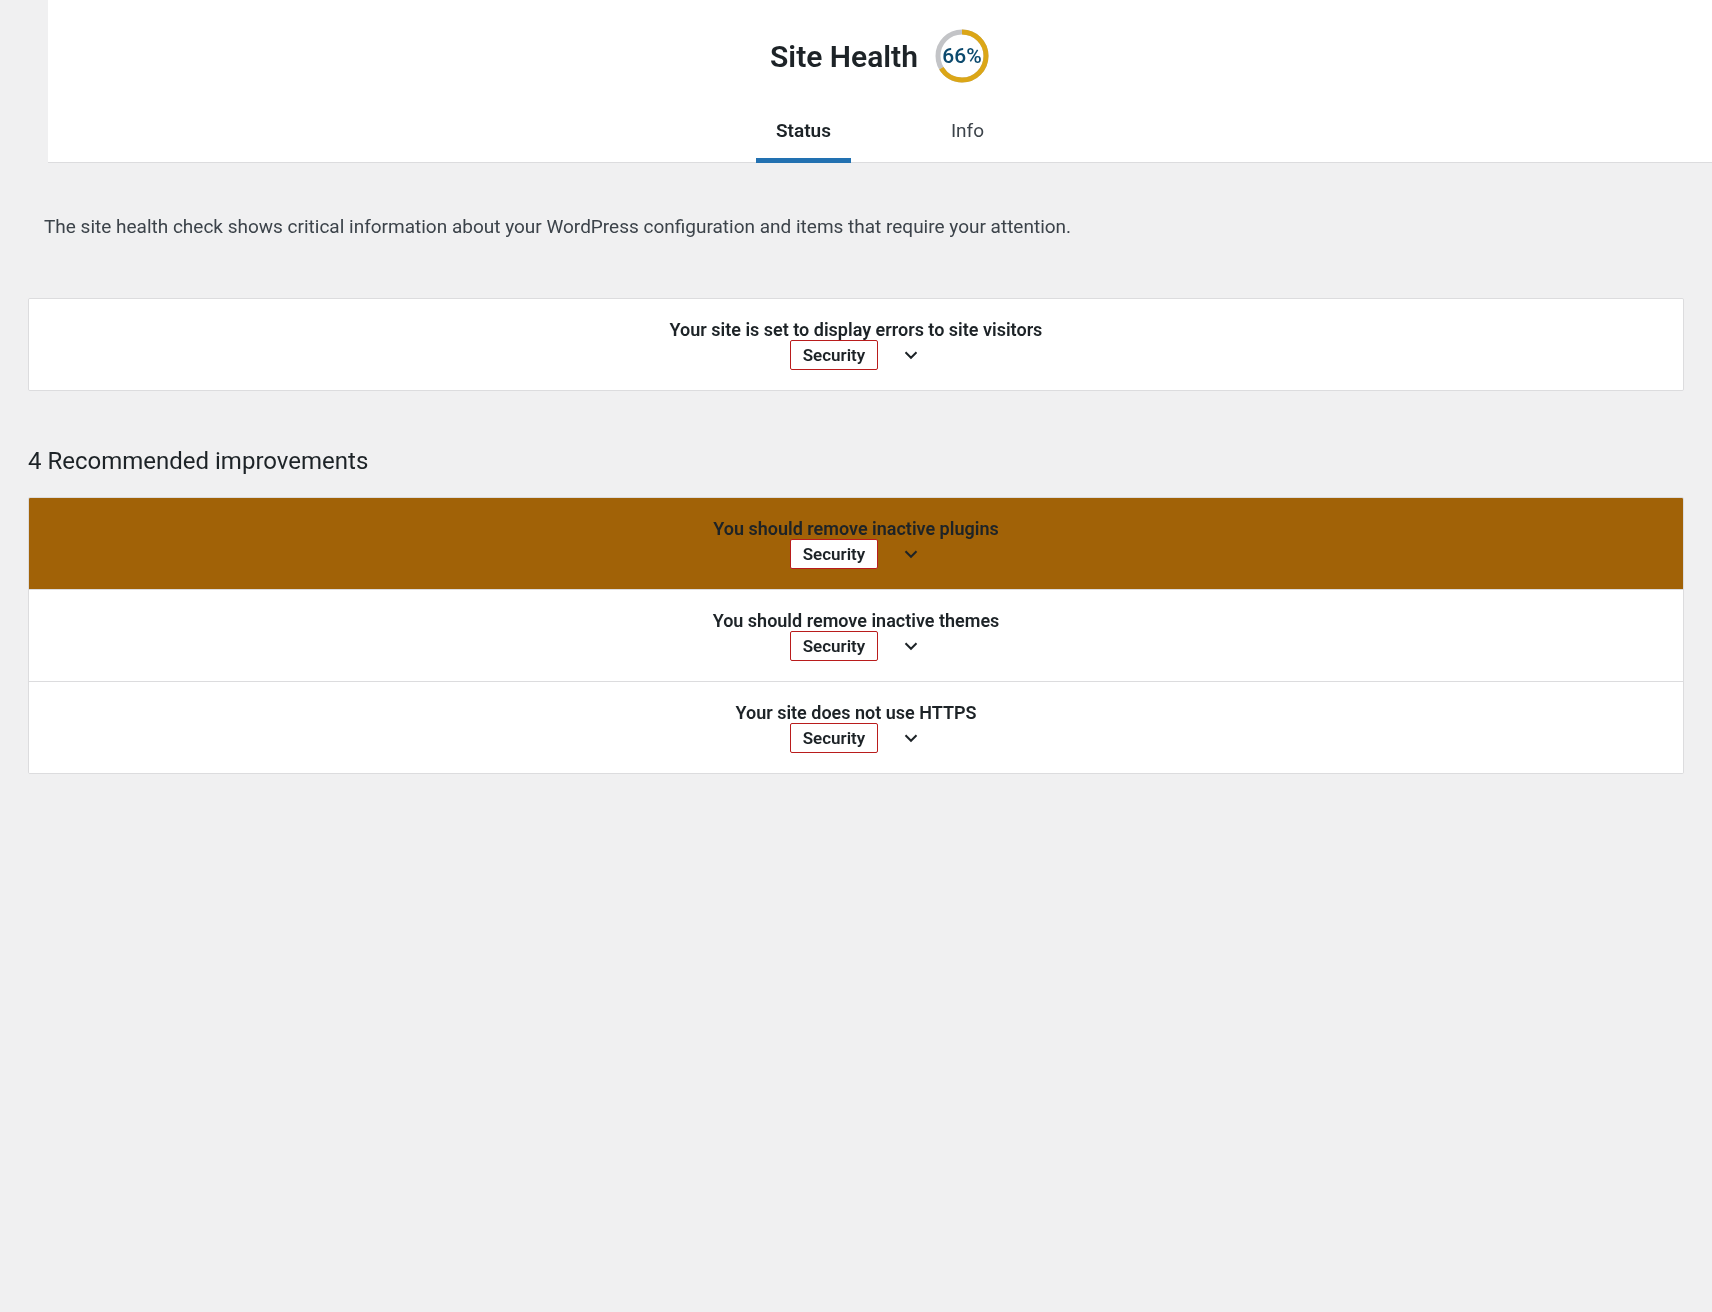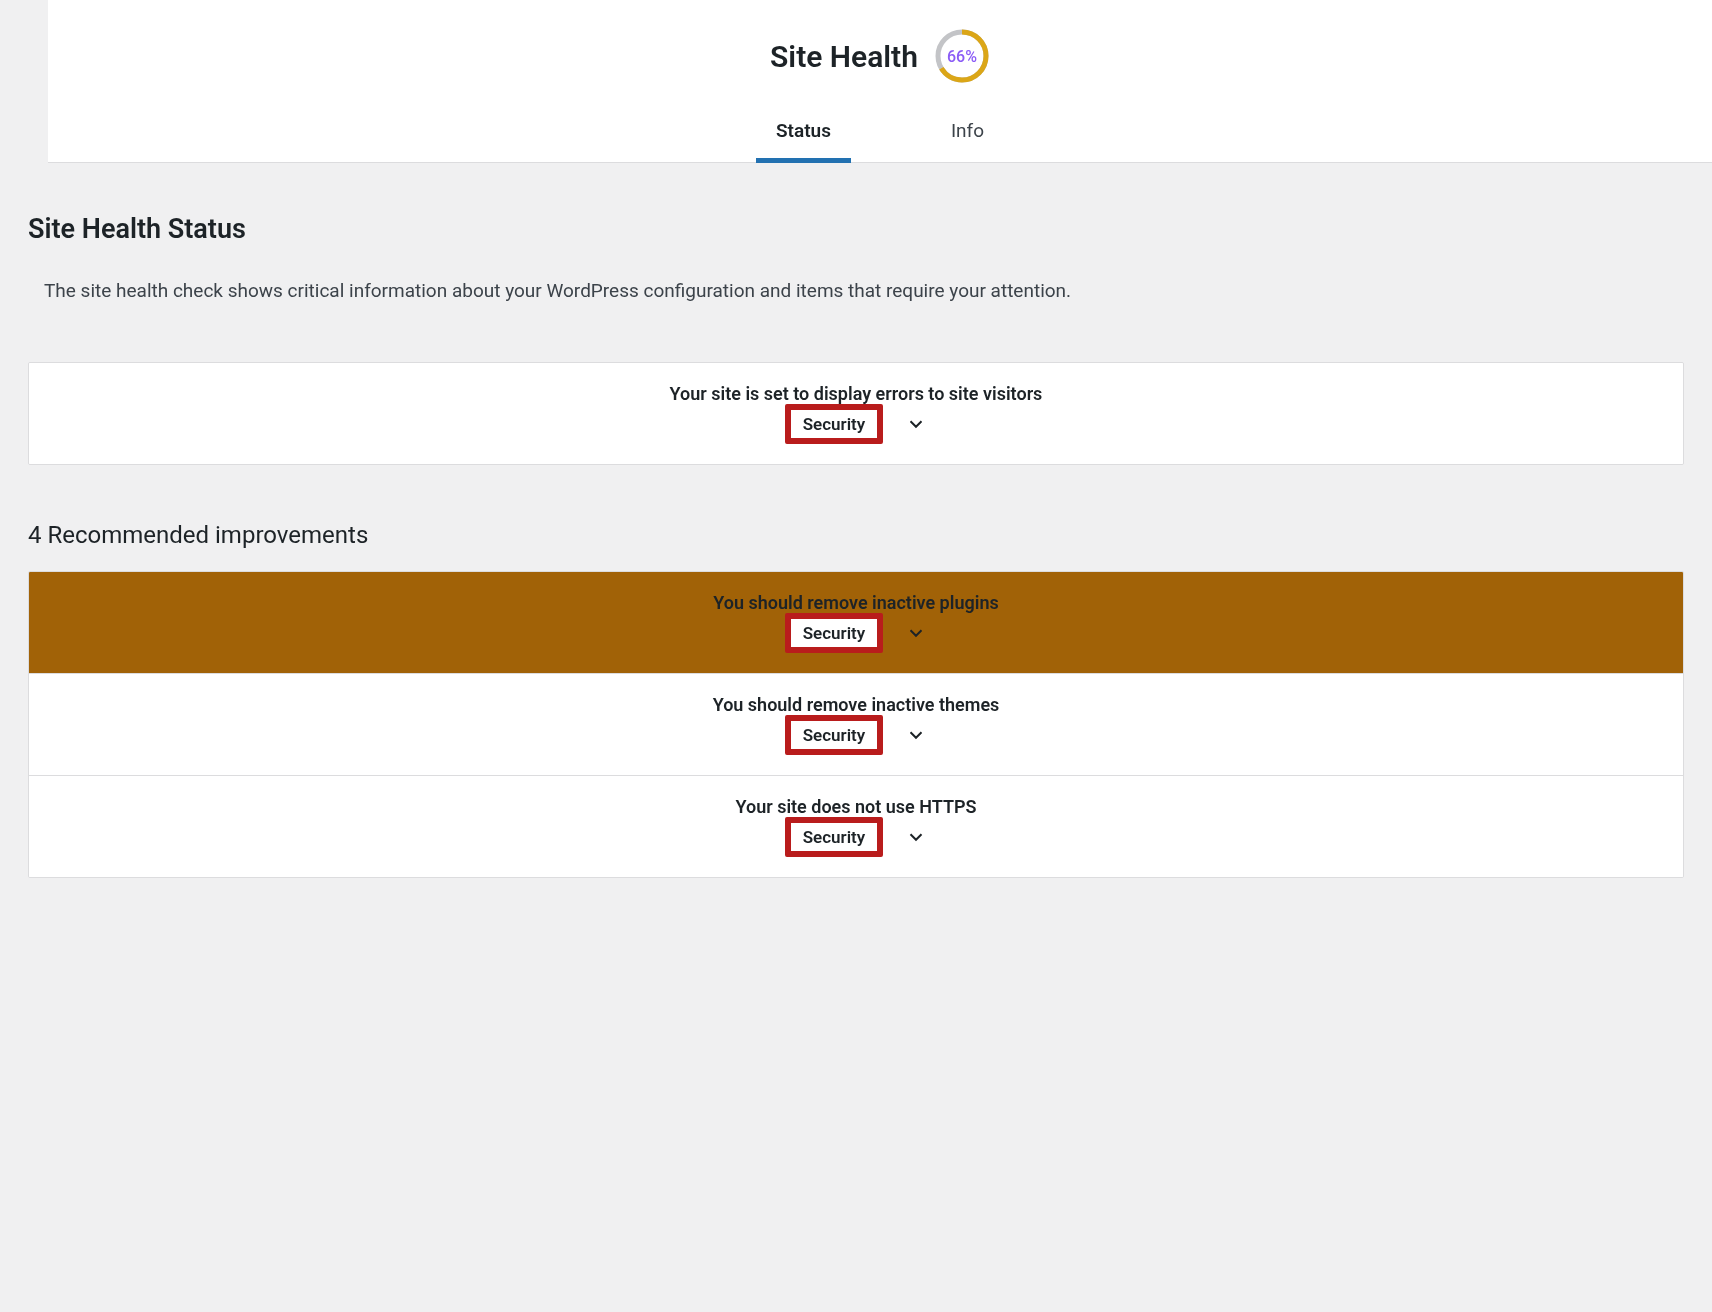--- a/index.html
+++ b/index.html
@@ -35,23 +35,23 @@
       height: 56px;
     }
     .progress-circle svg {
       transform: rotate(-90deg);
     }
     .progress-label {
       position: absolute;
       top: 50%;
       left: 50%;
       transform: translate(-50%, -50%);
-      font-size: 16px;
+      font-size: 21px;
       font-weight: 500;
-      color: #8b5cf6;
+      color: #0c4a6e;
     }
     .tabs {
       display: flex;
       justify-content: center;
       gap: 80px;
     }
     .tab {
       padding: 14px 20px 16px 20px;
       font-size: 19px;
       font-weight: 600;
@@ -120,21 +120,21 @@
     .issue-right {
       display: flex;
       align-items: center;
       gap: 22px;
     }
     .badge {
       font-size: 17px;
       font-weight: 600;
       color: #1d2327;
       padding: 4px 12px;
-      border: 6px solid #b91c1c;
+      border: 1px solid #b91c1c;
       border-radius: 2px;
       background: #ffffff;
     }
     .chevron {
       width: 22px;
       height: 22px;
       display: flex;
       align-items: center;
       justify-content: center;
     }
@@ -163,21 +163,20 @@
       <div class="progress-label">66%</div>
     </div>
   </div>
   <div class="tabs">
     <div class="tab active">Status</div>
     <div class="tab inactive">Info</div>
   </div>
 </div>
 
 <div class="content">
-  <h2 class="section-heading">Site Health Status</h2>
   <p class="intro-text">The site health check shows critical information about your WordPress configuration and items that require your attention.</p>
 
   <div class="issues-list">
     <div class="issue-row">
       <span class="issue-title">Your site is set to display errors to site visitors</span>
       <div class="issue-right">
         <span class="badge">Security</span>
         <span class="chevron">
           <svg viewBox="0 0 24 24">
               <polyline points="6 9 12 15 18 9"></polyline>

